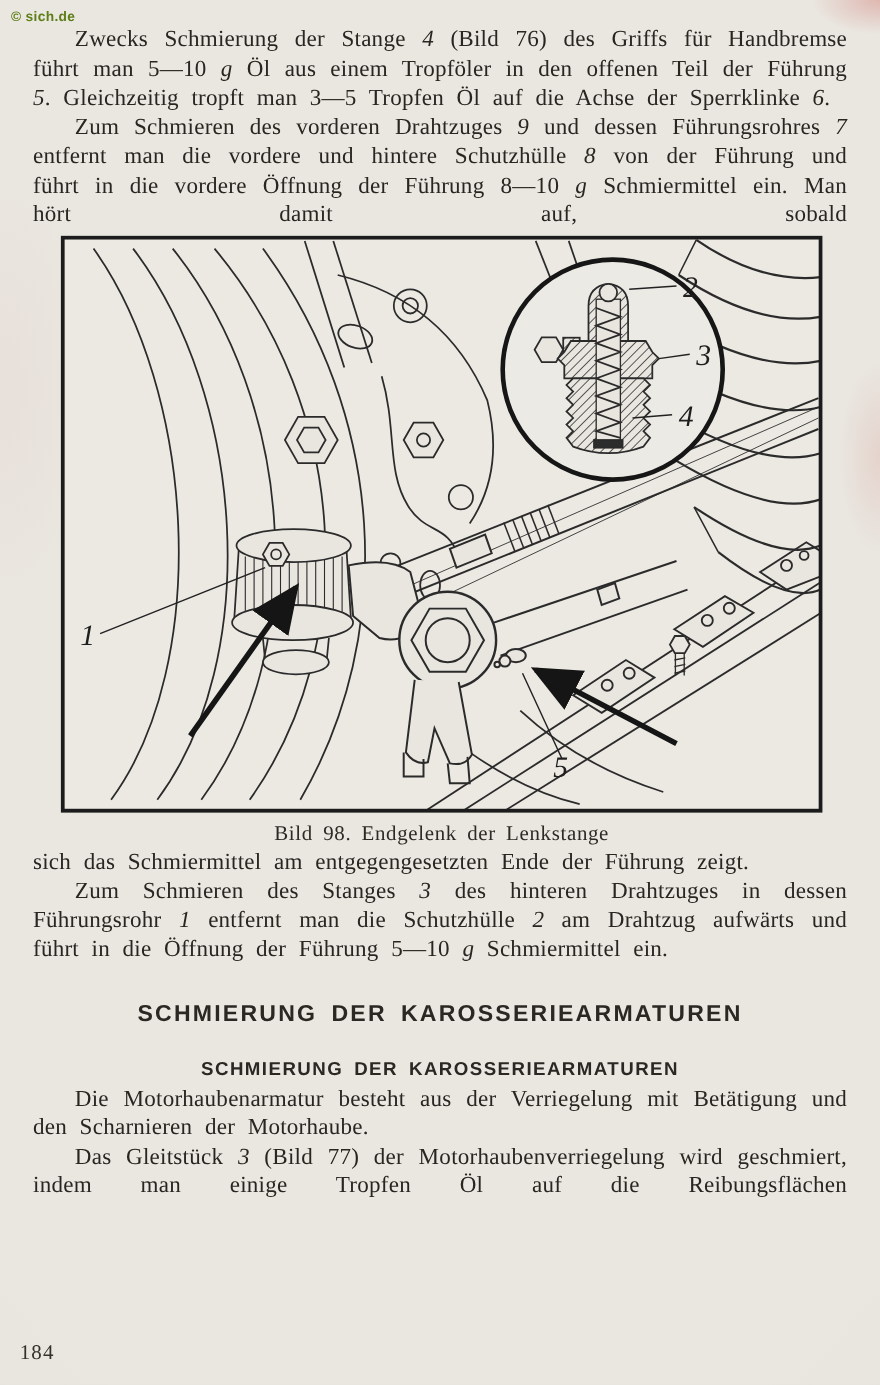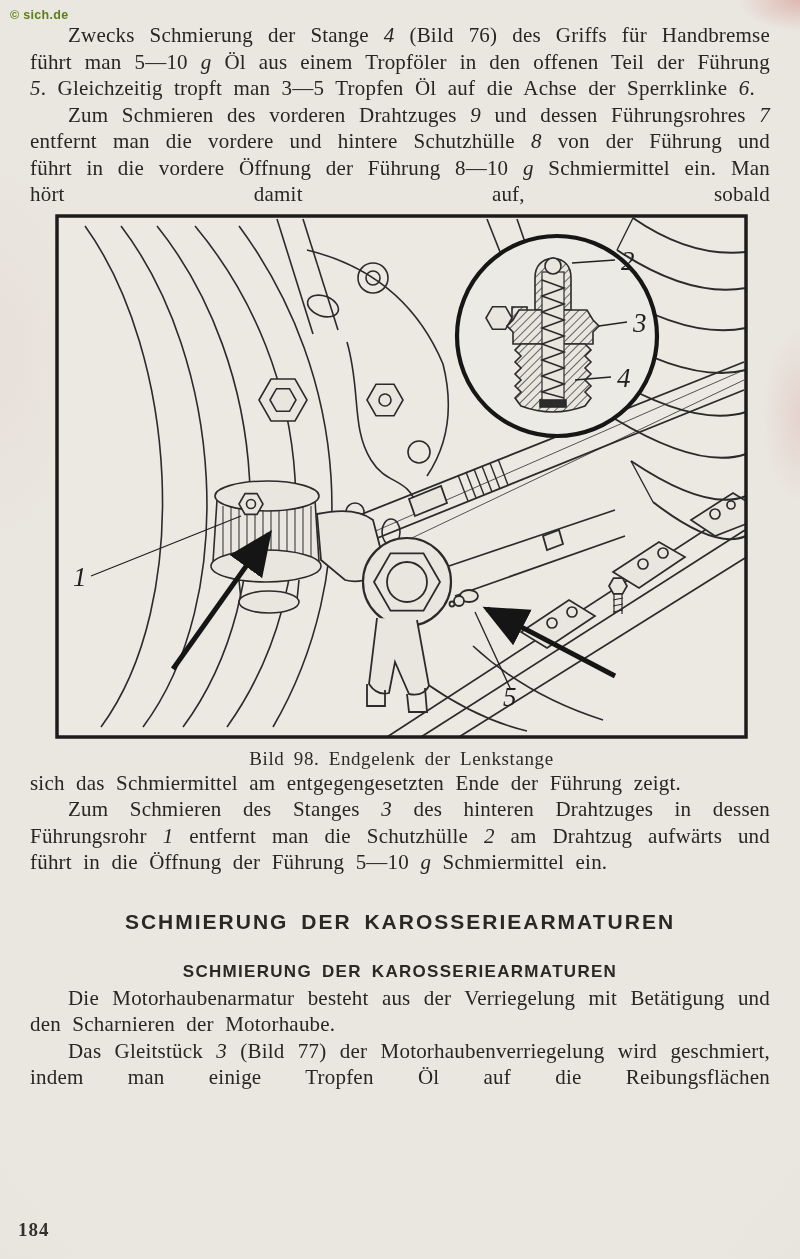--- a/index.html
+++ b/index.html
@@ -37,21 +37,21 @@
     letter-spacing:2px;word-spacing:5px;color:#2b2723;
   }
   h2.subsec{
     margin:25px 0 0 0;text-align:center;
     font:bold 17px "Liberation Sans","DejaVu Sans",sans-serif;
     letter-spacing:1.3px;word-spacing:4px;line-height:26px;color:#2b2723;
   }
   .sp1{margin-top:21px;}
   .sp2{margin-top:13px;}
   .page-number{
-    position:absolute;left:18px;top:1219px;font-size:19px;color:#34302b;letter-spacing:1px;font-weight:bold;
+    position:absolute;left:18px;top:1219px;font-size:19px;color:#34302b;letter-spacing:1px;
   }
   i{font-style:italic;}
 </style>
 </head>
 <body>
 
 <div class="page">
 
   <div class="watermark">© sich.de</div>
 

